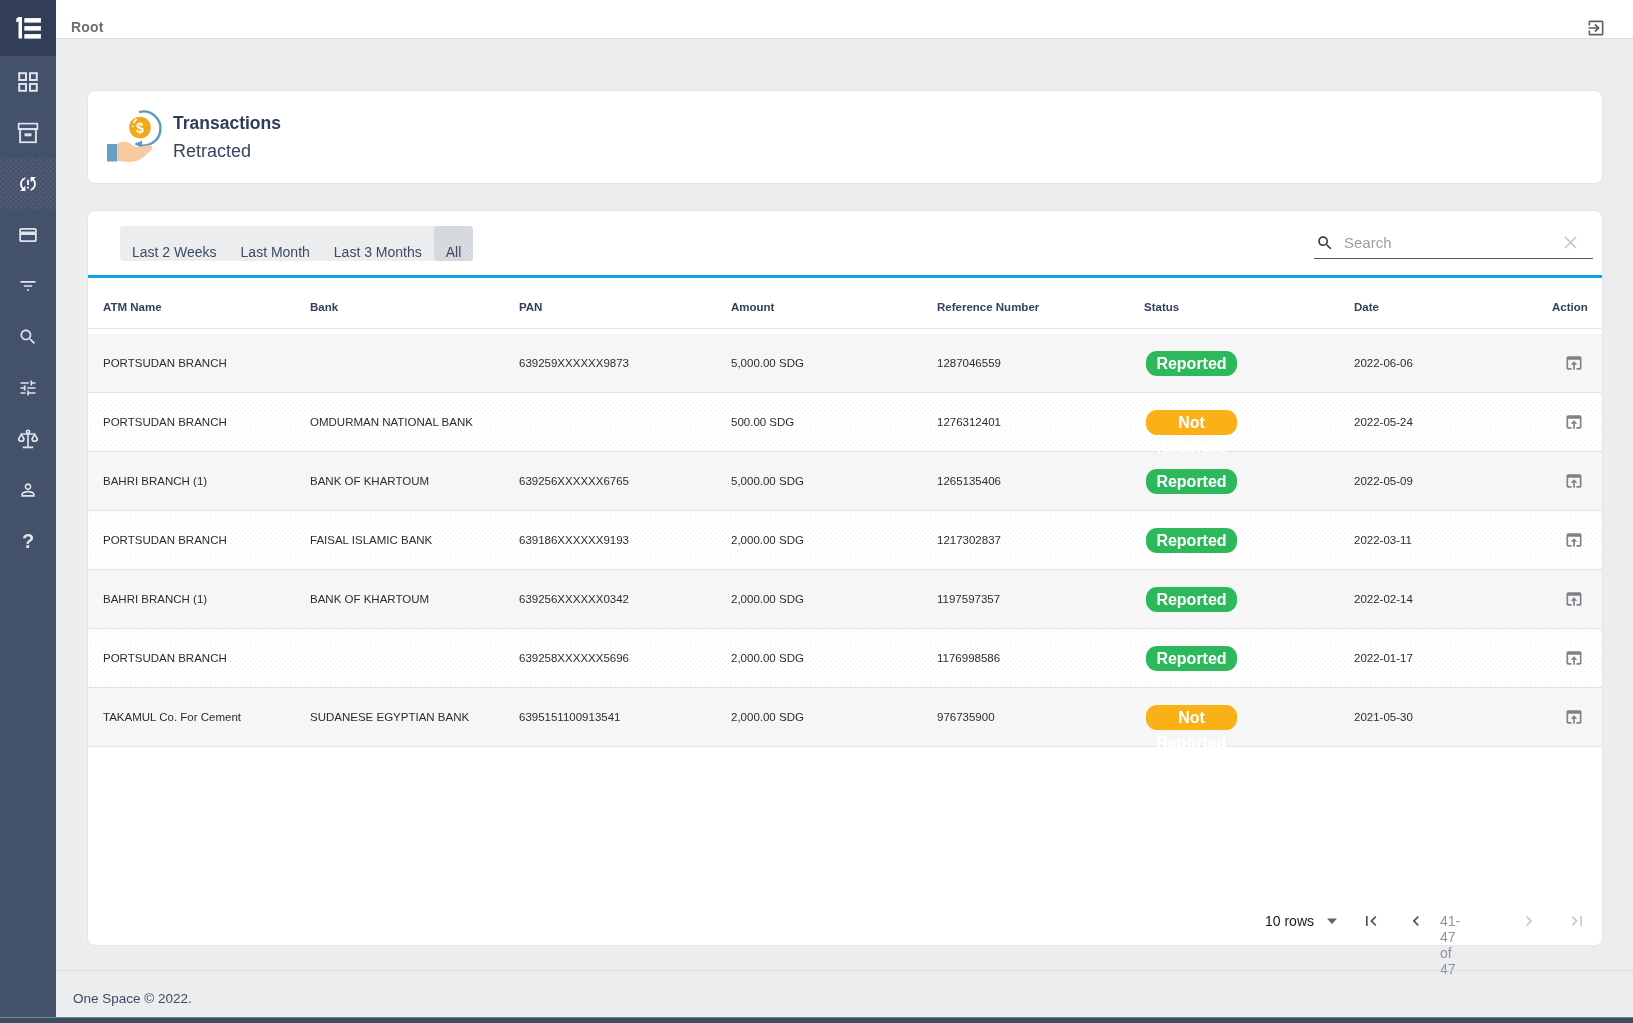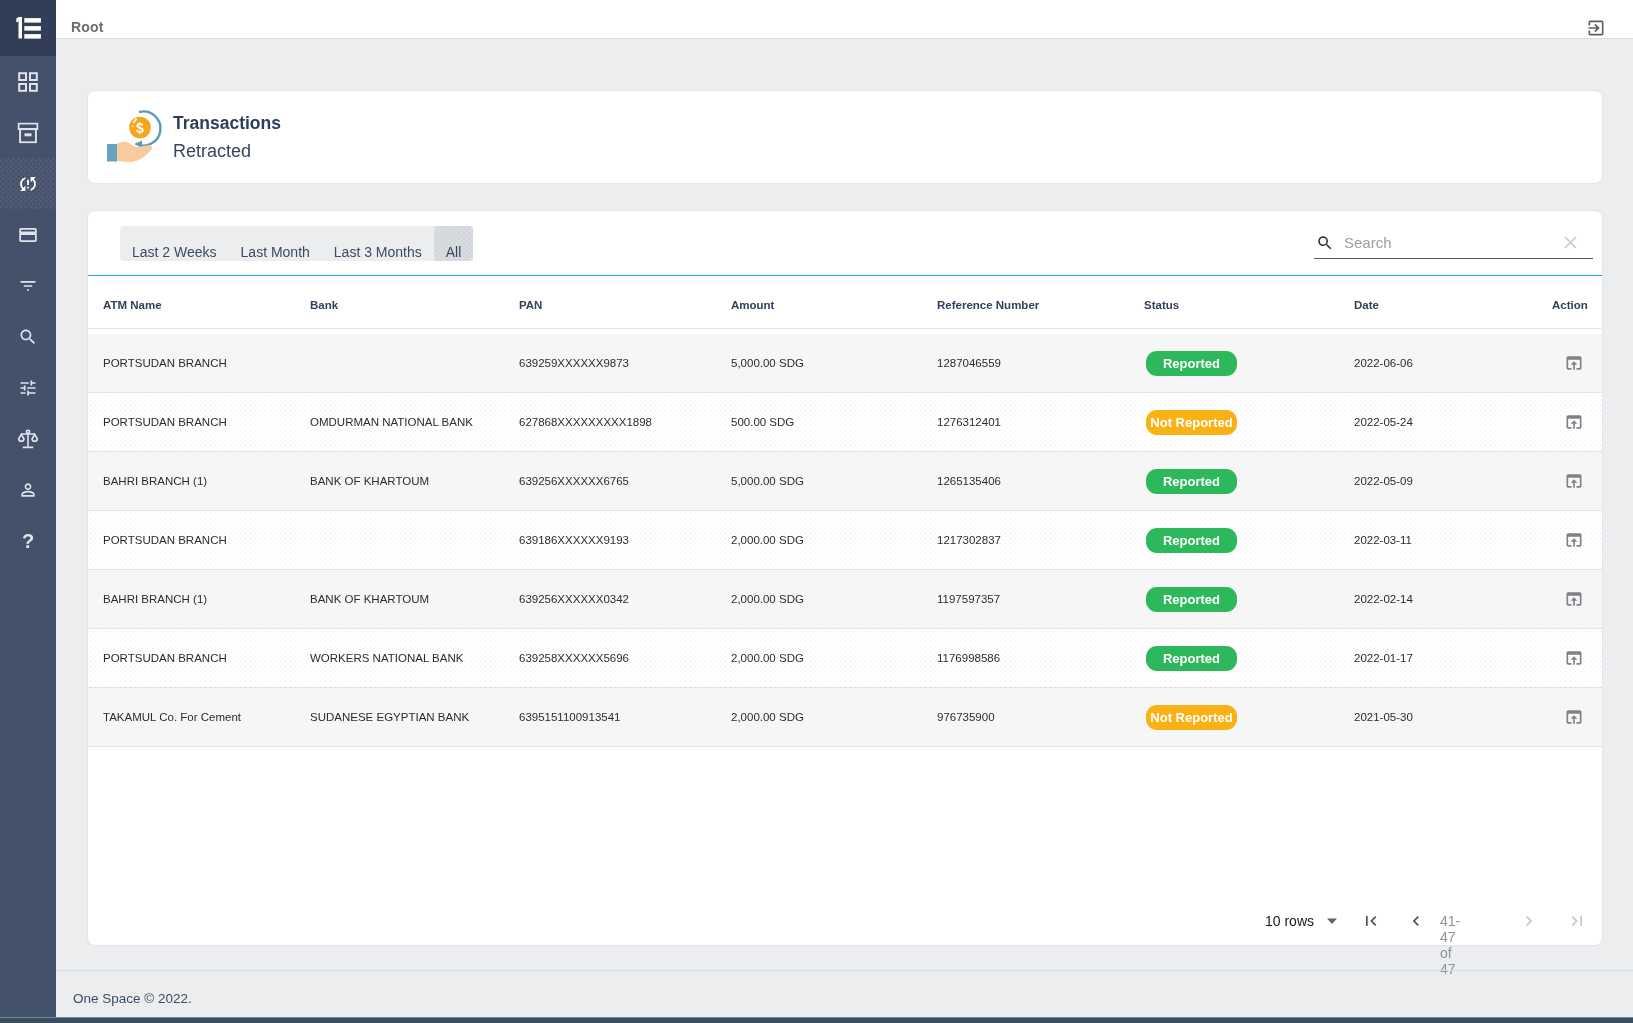--- a/index.html
+++ b/index.html
@@ -33,31 +33,31 @@
   .tab.sel { background-color:#d4d7dc; border-radius:4px;
      background-image:radial-gradient(rgba(255,255,255,0.5) 0.8px, transparent 1px),
                       radial-gradient(rgba(255,255,255,0.5) 0.8px, transparent 1px);
      background-size:5px 5px,5px 5px; background-position:0 0,2.5px 2.5px; }
 
   
   #search { position:absolute; right:9px; top:16px; width:279px; height:32px; border-bottom:1px solid #55595c; }
   #search .ph { position:absolute; left:30px; top:7px; font-size:15px; color:#9aa0a6; }
 
   
-  #thead { position:absolute; left:0; top:64px; width:1514px; height:54px; border-top:1px solid #0ea5e9; border-bottom:1px solid #e4e4e6; }
+  #thead { position:absolute; left:0; top:64px; width:1514px; height:54px; border-top:3px solid #0ea5e9; border-bottom:1px solid #e4e4e6; }
   .hc { position:absolute; top:0; height:58px; line-height:58px; font-size:11.5px; font-weight:bold; color:#33415c; }
   .row { position:absolute; left:0; width:1514px; height:59px; border-bottom:1px solid #e4e4e6; }
   .row.odd { background:#f6f6f7; }
   .row.even { background-color:#fff;
      background-image:radial-gradient(#e9e9ef 0.8px, transparent 1px),
                       radial-gradient(#e9e9ef 0.8px, transparent 1px);
      background-size:5px 5px,5px 5px; background-position:0 0,2.5px 2.5px; }
   .c { position:absolute; top:0; height:59px; line-height:59px; font-size:11.5px; color:#292d31; white-space:nowrap; }
   .badge { position:absolute; left:1058px; top:17px; width:91px; height:25px; border-radius:11px; color:#fff;
-           font-size:13px; font-weight:bold; text-align:center; line-height:25px; }
+           font-size:16px; font-weight:bold; text-align:center; line-height:25px; }
   .badge.g { background:#2eb85c; }
   .badge.o { background:#f9b115; }
   .aicon { position:absolute; left:1476px; top:19px; }
 
   
   .col1{left:15px}.col2{left:222px}.col3{left:431px}.col4{left:643px}
   .col5{left:849px}.col6{left:1056px}.col7{left:1266px}.col8{left:1464px}
 
   
   #pager { position:absolute; left:0; bottom:0; width:1308px; height:62px; }
@@ -207,21 +207,20 @@
         <div class="c col5">1287046559</div>
         <div class="badge g">Reported</div>
         <div class="c col7">2022-06-06</div>
         <svg class="aicon" width="20" height="20" viewBox="0 0 24 24" fill="#7e8287">
           <path d="M19 4H5c-1.11 0-2 .9-2 2v12c0 1.1.89 2 2 2h4v-2H5V8h14v10h-4v2h4c1.1 0 2-.9 2-2V6c0-1.1-.89-2-2-2zm-7 6l-4 4h3v6h2v-6h3l-4-4z"></path>
         </svg>
       </div>
       <div class="row even" style="top:59px">
         <div class="c col1">PORTSUDAN BRANCH</div>
         <div class="c col2">OMDURMAN NATIONAL BANK</div>
-        <div class="c col3">627868XXXXXXXXX1898</div>
         <div class="c col4">500.00 SDG</div>
         <div class="c col5">1276312401</div>
         <div class="badge o">Not Reported</div>
         <div class="c col7">2022-05-24</div>
         <svg class="aicon" width="20" height="20" viewBox="0 0 24 24" fill="#7e8287">
           <path d="M19 4H5c-1.11 0-2 .9-2 2v12c0 1.1.89 2 2 2h4v-2H5V8h14v10h-4v2h4c1.1 0 2-.9 2-2V6c0-1.1-.89-2-2-2zm-7 6l-4 4h3v6h2v-6h3l-4-4z"></path>
         </svg>
       </div>
       <div class="row odd" style="top:118px">
         <div class="c col1">BAHRI BRANCH (1)</div>
@@ -230,20 +229,21 @@
         <div class="c col4">5,000.00 SDG</div>
         <div class="c col5">1265135406</div>
         <div class="badge g">Reported</div>
         <div class="c col7">2022-05-09</div>
         <svg class="aicon" width="20" height="20" viewBox="0 0 24 24" fill="#7e8287">
           <path d="M19 4H5c-1.11 0-2 .9-2 2v12c0 1.1.89 2 2 2h4v-2H5V8h14v10h-4v2h4c1.1 0 2-.9 2-2V6c0-1.1-.89-2-2-2zm-7 6l-4 4h3v6h2v-6h3l-4-4z"></path>
         </svg>
       </div>
       <div class="row even" style="top:177px">
         <div class="c col1">PORTSUDAN BRANCH</div>
+        <div class="c col2">FAISAL ISLAMIC BANK</div>
         <div class="c col3">639186XXXXXX9193</div>
         <div class="c col4">2,000.00 SDG</div>
         <div class="c col5">1217302837</div>
         <div class="badge g">Reported</div>
         <div class="c col7">2022-03-11</div>
         <svg class="aicon" width="20" height="20" viewBox="0 0 24 24" fill="#7e8287">
           <path d="M19 4H5c-1.11 0-2 .9-2 2v12c0 1.1.89 2 2 2h4v-2H5V8h14v10h-4v2h4c1.1 0 2-.9 2-2V6c0-1.1-.89-2-2-2zm-7 6l-4 4h3v6h2v-6h3l-4-4z"></path>
         </svg>
       </div>
       <div class="row odd" style="top:236px">
@@ -253,21 +253,20 @@
         <div class="c col4">2,000.00 SDG</div>
         <div class="c col5">1197597357</div>
         <div class="badge g">Reported</div>
         <div class="c col7">2022-02-14</div>
         <svg class="aicon" width="20" height="20" viewBox="0 0 24 24" fill="#7e8287">
           <path d="M19 4H5c-1.11 0-2 .9-2 2v12c0 1.1.89 2 2 2h4v-2H5V8h14v10h-4v2h4c1.1 0 2-.9 2-2V6c0-1.1-.89-2-2-2zm-7 6l-4 4h3v6h2v-6h3l-4-4z"></path>
         </svg>
       </div>
       <div class="row even" style="top:295px">
         <div class="c col1">PORTSUDAN BRANCH</div>
-        <div class="c col2">WORKERS NATIONAL BANK</div>
         <div class="c col3">639258XXXXXX5696</div>
         <div class="c col4">2,000.00 SDG</div>
         <div class="c col5">1176998586</div>
         <div class="badge g">Reported</div>
         <div class="c col7">2022-01-17</div>
         <svg class="aicon" width="20" height="20" viewBox="0 0 24 24" fill="#7e8287">
           <path d="M19 4H5c-1.11 0-2 .9-2 2v12c0 1.1.89 2 2 2h4v-2H5V8h14v10h-4v2h4c1.1 0 2-.9 2-2V6c0-1.1-.89-2-2-2zm-7 6l-4 4h3v6h2v-6h3l-4-4z"></path>
         </svg>
       </div>
       <div class="row odd" style="top:354px">

